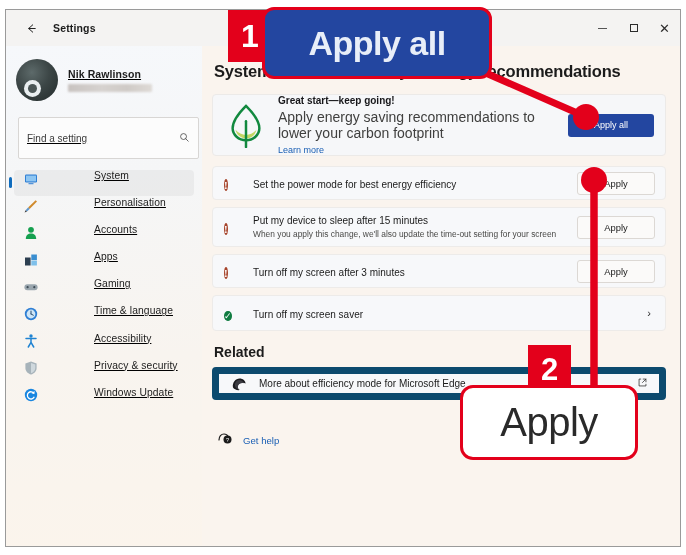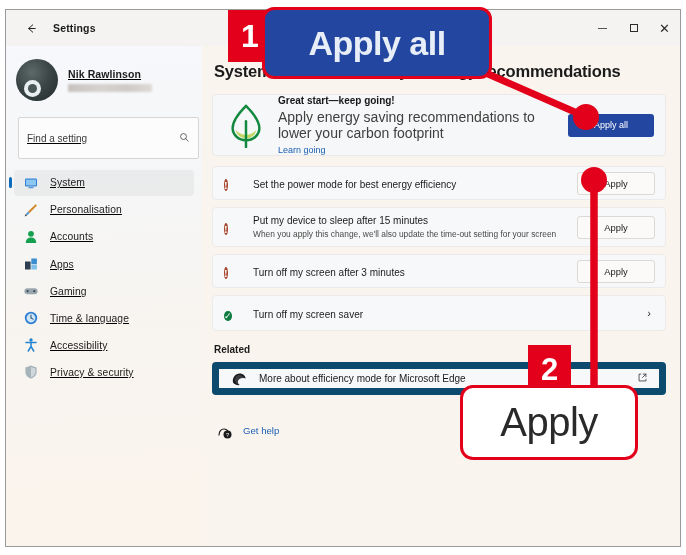--- a/index.html
+++ b/index.html
@@ -79,23 +79,23 @@
   .searchbox {
     margin: 11px 3px 0 12px; height: 42px;
     background: #fcfcfc; border: 1px solid #d8d6d4; border-radius: 2px;
     display: flex; align-items: center; padding: 0 8px;
   }
   .searchbox .ph { font-size: 10px; color: #3b3b3b; flex: 1; }
   .searchbox .sicon { font-size: 10px; color: #3a3a3a; }
 
   .navlist { margin-top: 11px; }
   .navitem {
-    position: relative; display: flex; align-items: center;
+    position: relative; display: flex; align-items: flex-start;
     height: 25.5px; margin: 0 8px 1.6px 8px; padding-left: 8px;
-    border-radius: 4px; cursor: default;
+    border-radius: 4px; cursor: default; gap: 44px;
   }
   .navitem.active { background: rgba(0,0,0,.045); }
   .navitem.active:before {
     content: ""; position: absolute; left: -5px; top: 7px;
     width: 2.6px; height: 11px; background: #0f6cbd; border-radius: 2px;
   }
   .navicon {
     width: 17px; height: 17px; flex: 0 0 auto; margin-right: 11px;
     display: flex; align-items: center; justify-content: center;
   }
@@ -150,31 +150,31 @@
   .rec-sub { font-size: 8.4px; color: #4a4a48; margin-top: 2.5px; }
   .btn-apply {
     width: 78px; height: 23px; background: #fbfaf9;
     border: 1px solid #dcd8d4; border-radius: 3px;
     font-size: 9.4px; color: #1b1b1b; display: flex;
     align-items: center; justify-content: center; flex: 0 0 auto;
   }
   .chev { font-size: 11px; color: #2b2b2b; padding-right: 4px; }
 
   .section-label {
-    font-size: 10px; font-weight: bold; color: #1b1b1b;
+    font-size: 14px; font-weight: bold; color: #1b1b1b;
     margin: 13px 0 7px 2px;
   }
   .related-row {
     background: #f7f8fa; border: 7px solid #0c4a6e; border-radius: 4px;
     display: flex; align-items: center; padding: 0 11px; height: 33px;
   }
   .edge-icon { width: 18px; height: 18px; margin-right: 11px; flex: 0 0 auto; }
   .ext-icon { font-size: 10px; color: #2b2b2b; }
 
-  .gethelp { display: flex; align-items: flex-start; margin: 30px 0 0 5px; }
+  .gethelp { display: flex; align-items: flex-end; margin: 30px 0 0 5px; }
   .help-icon { width: 16px; height: 16px; margin-right: 10px; }
   .help-text { font-size: 9.6px; color: #1a5fb4; }
 
   
   .anno-svg { position: absolute; left: 0; top: 0; width: 686px; height: 555px; pointer-events: none; }
 
   .callout {
     position: absolute; border: 3.5px solid #e3001b; border-radius: 10px;
     display: flex; align-items: center; justify-content: center;
   }
@@ -330,40 +330,50 @@
         <div class="navitem">
           <span class="navicon">
             <svg width="16" height="16" viewBox="0 0 16 16">
                 <path d="M8 1.6 L13.6 3.6 V8 C13.6 11.3 11 13.6 8 14.6 C5 13.6 2.4 11.3 2.4 8 V3.6 Z" fill="#a7b3ba"></path>
                 <path d="M8 3 L12.3 4.6 V8 C12.3 10.5 10.3 12.4 8 13.3 Z" fill="#cfd8dd"></path>
               </svg>
           </span>
           <span class="navlabel">Privacy &amp; security</span>
         </div>
 
+        <div class="navitem">
+          <span class="navicon">
+            <svg width="16" height="16" viewBox="0 0 16 16">
+                <circle cx="8" cy="8" r="6.2" fill="#1a86e0"></circle>
+                <path d="M11 6.4 A3.6 3.6 0 1 0 11.3 9.8" fill="none" stroke="#fff" stroke-width="1.3"></path>
+                <path d="M11.6 3.9 L11.4 7 L8.5 6.3 Z" fill="#fff"></path>
+              </svg>
+          </span>
+          <span class="navlabel">Windows Update</span>
+        </div>
 
       </div>
     </div>
 
     <div class="main">
 
       <div class="page-title">System › Power &amp; battery › Energy recommendations</div>
 
       <div class="banner">
         <div class="leaf">
           <svg width="42" height="46" viewBox="0 0 44 48" aria-hidden="true">
             <path d="M22 4 C10 16 8 22 8 27.5 C8 34.4 14.3 40 22 40 C29.7 40 36 34.4 36 27.5 C36 22 34 16 22 4 Z" fill="none" stroke="#12893f" stroke-width="2.6"></path>
             <path d="M11 29 C14 32.5 18 34.4 22 34.4 C26 34.4 30 32.5 33 29 C31.6 34.8 27.2 38 22 38 C16.8 38 12.4 34.8 11 29 Z" fill="#b9d14a" opacity=".85"></path>
             <path d="M22 20 V47" stroke="#12893f" stroke-width="2.6" stroke-linecap="round"></path>
           </svg>
         </div>
         <div class="banner-text">
           <div class="banner-h">Great start—keep going!</div>
           <div class="banner-p">Apply energy saving recommendations to lower your carbon footprint</div>
-          <div class="banner-link">Learn going</div>
+          <div class="banner-link">Learn more</div>
         </div>
         <div class="btn-applyall">Apply all</div>
       </div>
 
       <div class="reclist">
 
         <div class="recrow">
           <span class="recicon">
             <span class="badge-warn">!</span>
           </span>

